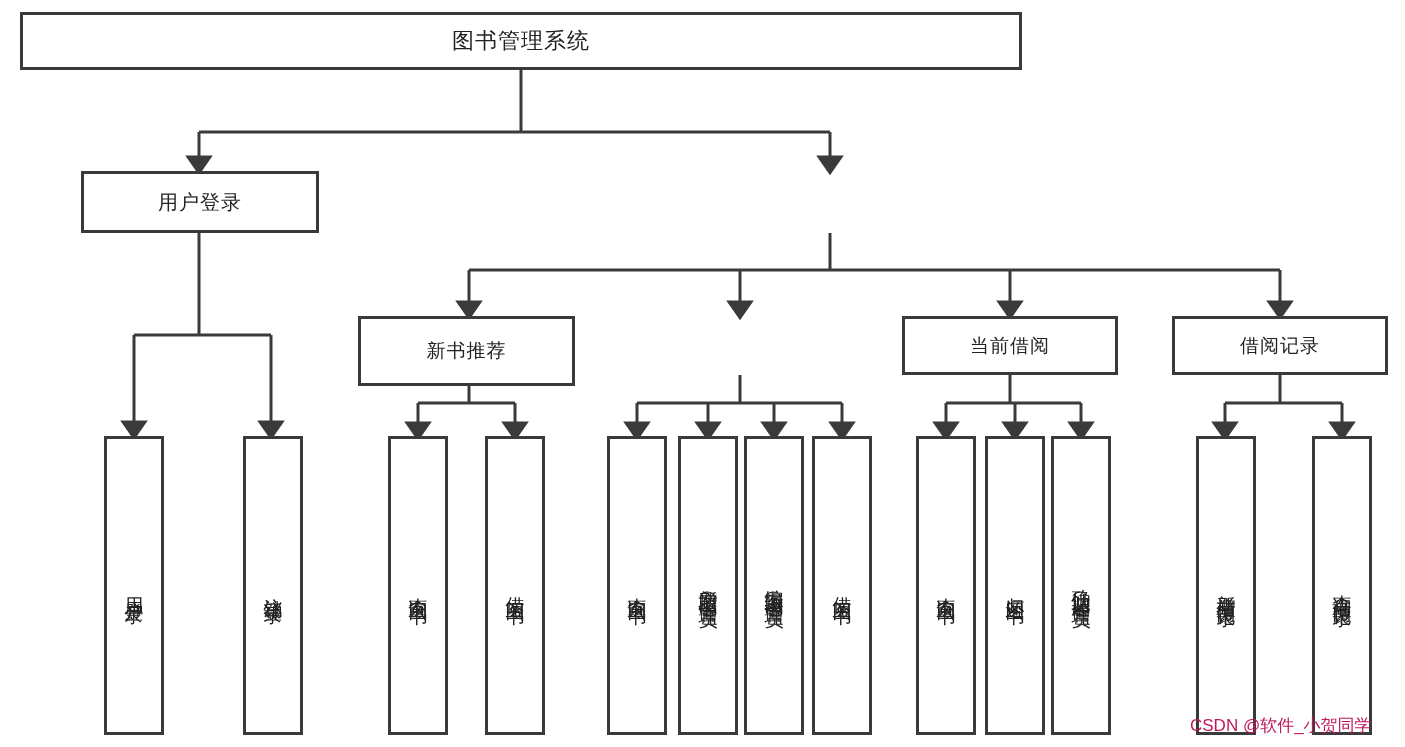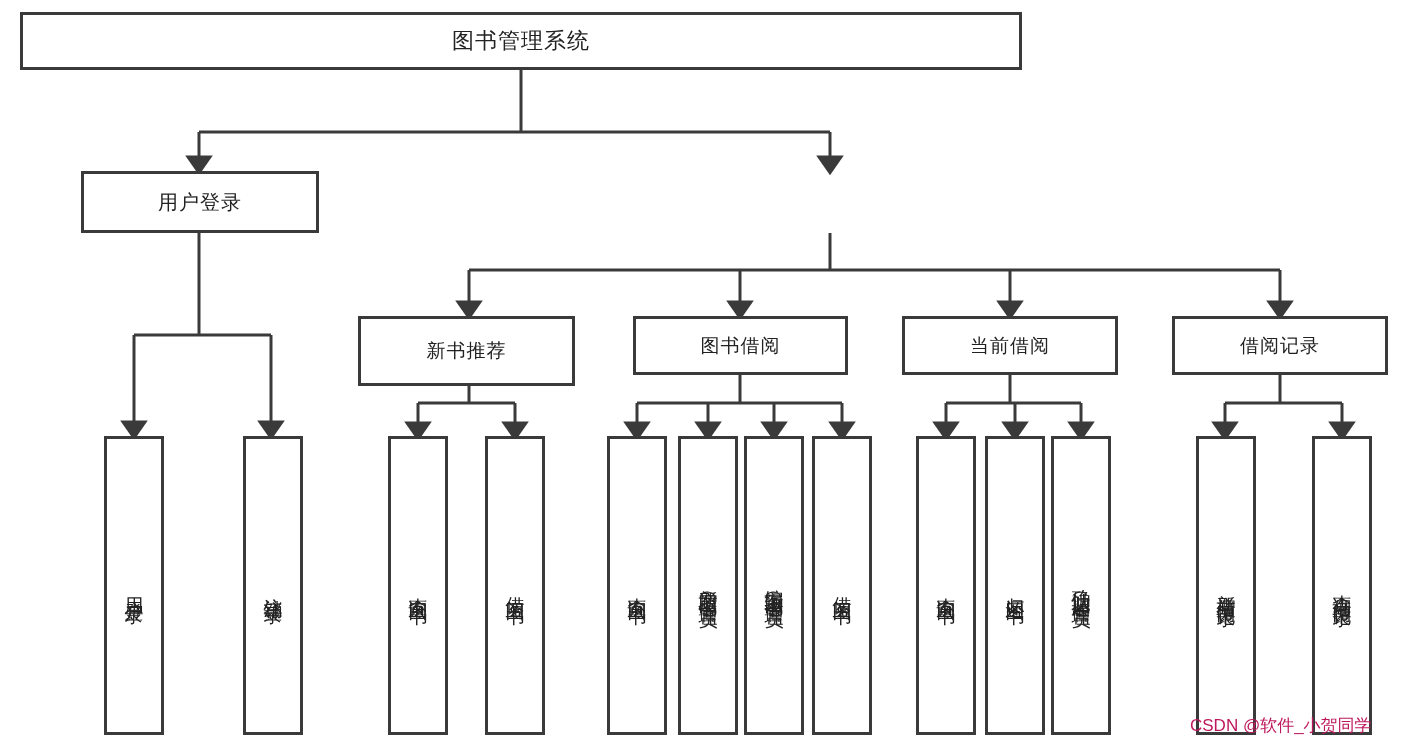--- a/index.html
+++ b/index.html
@@ -136,23 +136,20 @@
     <span>图书管理系统</span>
   </div>
 
   <div class="node level2" style="left:81px; top:171px; width:238px; height:62px;">
     <span>用户登录</span>
   </div>
 
   <div class="node level3" style="left:358px; top:316px; width:217px; height:70px;">
     <span>新书推荐</span>
   </div>
-  <div class="node level3" style="left:633px; top:316px; width:215px; height:59px;">
-    <span>图书借阅</span>
-  </div>
   <div class="node level3" style="left:902px; top:316px; width:216px; height:59px;">
     <span>当前借阅</span>
   </div>
   <div class="node level3" style="left:1172px; top:316px; width:216px; height:59px;">
     <span>借阅记录</span>
   </div>
 
   <div class="node leaf" style="left:104px; top:436px; width:60px; height:299px;">
     <span class="vtext">用户登录</span>
   </div>

